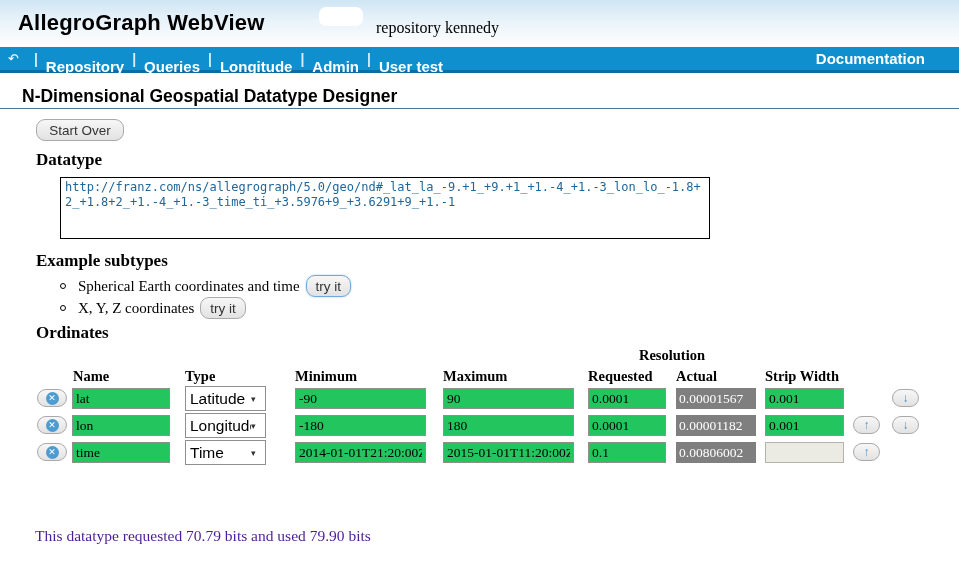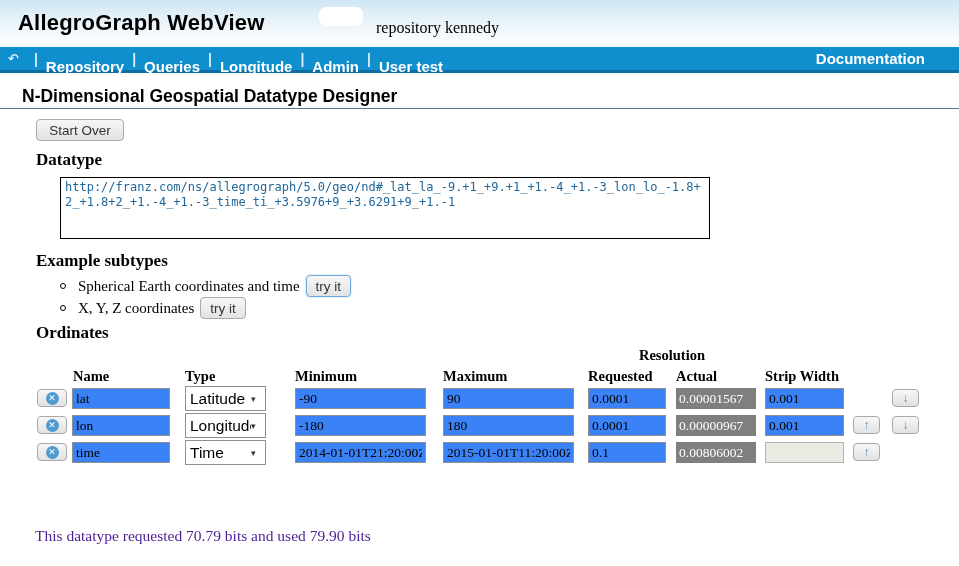--- a/index.html
+++ b/index.html
@@ -42,21 +42,21 @@
   #page-title {
     position:absolute; left:22px; top:86px;
     font-size:17.5px; font-weight:bold; color:#000;
   }
   #title-rule { position:absolute; left:0; top:108px; width:959px; height:0; border-top:1px solid #4f7691; }
 
   
   .btn {
     font-family:"Liberation Sans", sans-serif; font-size:13px; color:#333;
     background:linear-gradient(to bottom,#f7f7f7,#e2e2e2);
-    border:1px solid #a9a9a9; border-radius:4px; cursor:pointer;
+    border:1px solid #a9a9a9; border-radius:9px; cursor:pointer;
     display:inline-flex; align-items:center; justify-content:center;
   }
   #start-over-btn { position:absolute; left:36px; top:119px; width:88px; height:22px; font-size:13.5px; }
   #add-ordinate-btn { position:absolute; left:36px; top:470px; width:104px; height:22px; font-size:13.5px; }
 
   
   .h3 {
     position:absolute; font-family:"Liberation Serif", serif;
     font-weight:bold; font-size:17px; color:#000;
   }
@@ -105,21 +105,21 @@
   .ord-row > * { position:absolute; top:2px; }
 
   .del-btn { left:1px; width:30px; height:18px; top:3px; padding:0; }
   .del-icon {
     width:13px; height:13px; border-radius:50%; background:#4e9bcf;
     color:#fff; font-size:9px; line-height:13px; text-align:center;
     display:block; font-family:"DejaVu Sans", sans-serif;
   }
 
   .cell-input {
-    height:21px; border:1px solid #8f8f8f; background:#3b82f6; padding:1px 3px;
+    height:21px; border:1px solid #8f8f8f; background:#22c55e; padding:1px 3px;
     font-family:"Liberation Serif", serif; font-size:13.5px; color:#000;
   }
   .name-input  { left:36px;  width:98px; }
   .min-input   { left:259px; width:131px; }
   .max-input   { left:407px; width:131px; }
   .req-input   { left:552px; width:78px; }
   .strip-input { left:729px; width:79px; }
   .strip-input:disabled { background:#ebebe4; border-color:#b3b3ab; }
 
   .type-select {
@@ -233,21 +233,21 @@
         <span class="del-icon">✕</span>
       </button>
       <input class="cell-input name-input" value="lon" style="">
       <div class="type-select">
         <span class="type-label">Longitude</span>
         <span class="type-caret">▾</span>
       </div>
       <input class="cell-input min-input" value="-180" style="">
       <input class="cell-input max-input" value="180" style="">
       <input class="cell-input req-input" value="0.0001" style="">
-      <div class="actual-box">0.00000967</div>
+      <div class="actual-box">0.00001182</div>
       <input class="cell-input strip-input" value="0.001" style="">
       <button class="btn up-btn">↑</button>
       <button class="btn down-btn">↓</button>
     </div>
 
     <div class="ord-row">
       <button class="btn del-btn">
         <span class="del-icon">✕</span>
       </button>
       <input class="cell-input name-input" value="time" style="">

